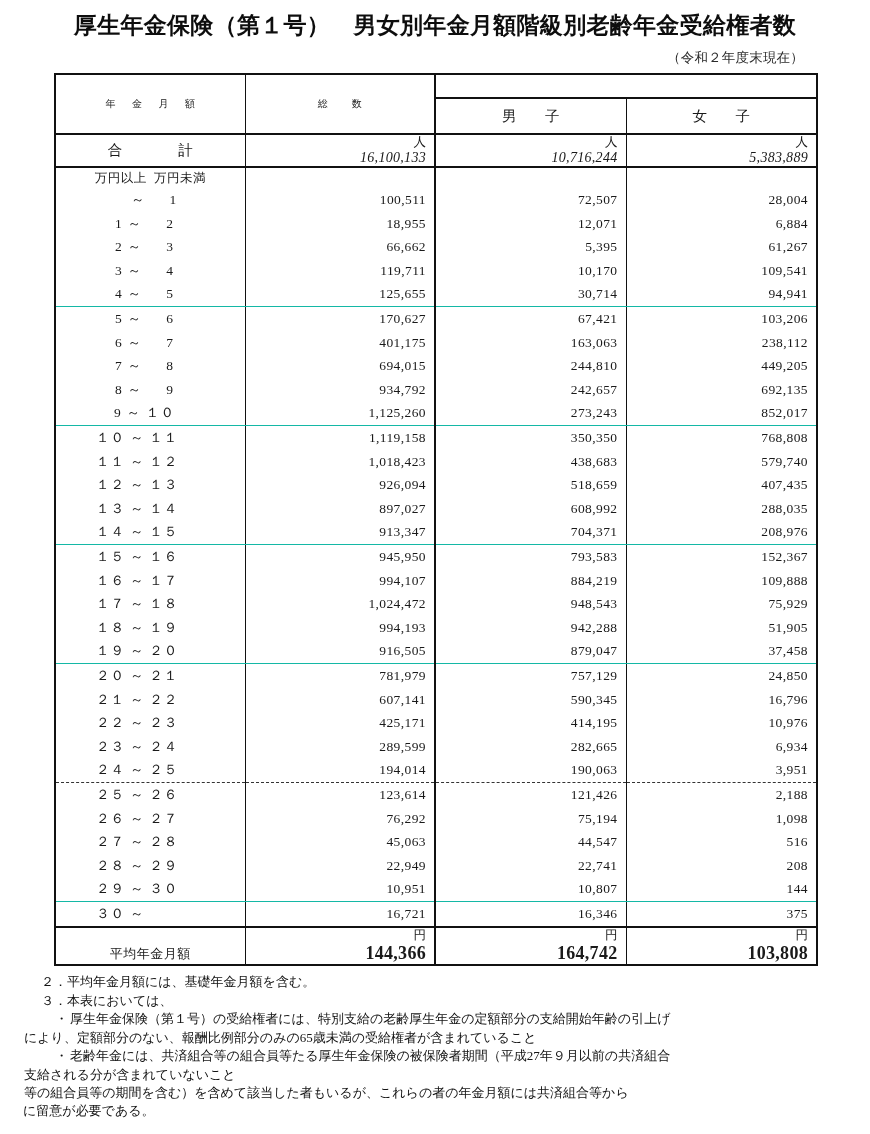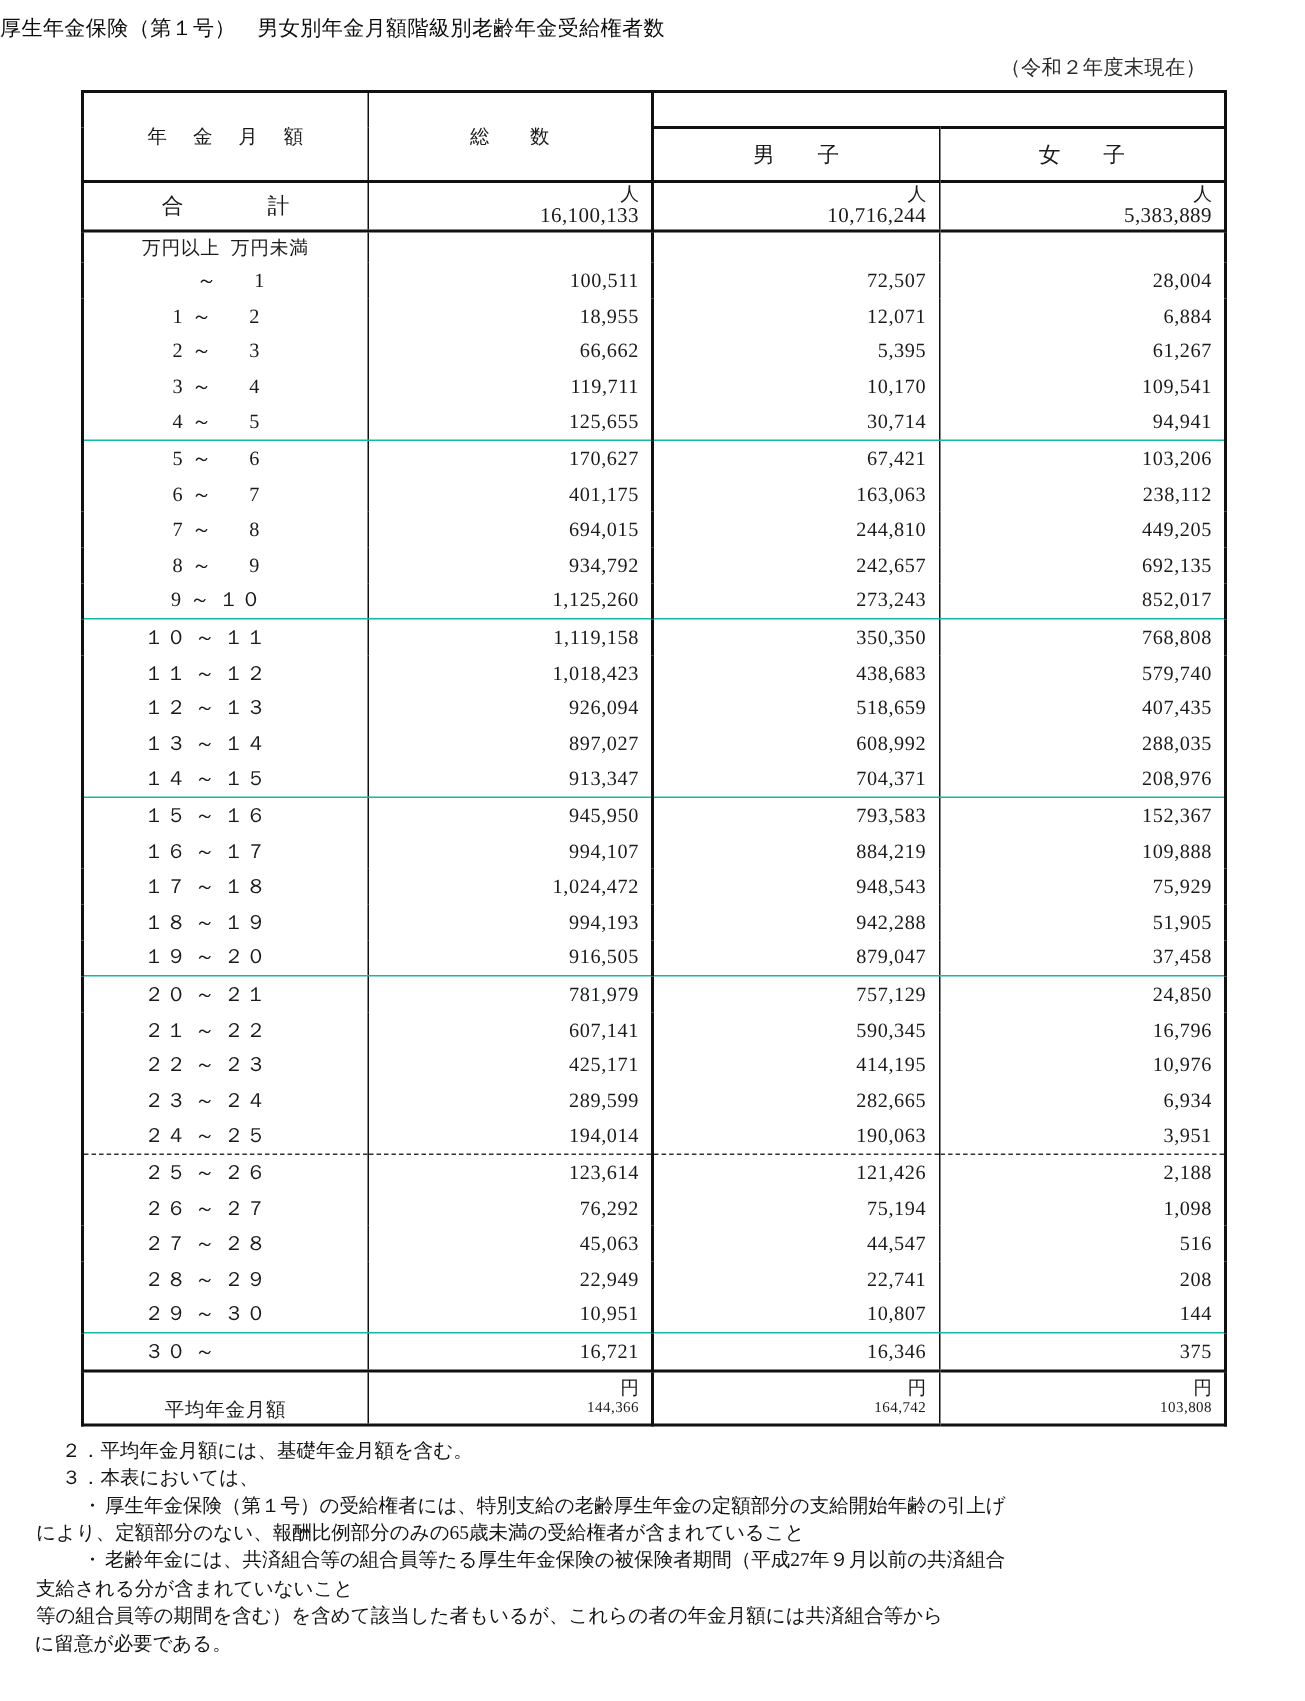--- a/index.html
+++ b/index.html
@@ -18,23 +18,23 @@
 
   .page {
     width: 870px;
     height: 1134px;
     position: relative;
     box-sizing: border-box;
   }
 
   
   .title {
-    text-align: left;
-    font-size: 14px;
-    font-weight: normal;
+    text-align: center;
+    font-size: 23px;
+    font-weight: bold;
     letter-spacing: 0.3px;
     padding-top: 10px;
     color: #0d0d0d;
   }
   .subtitle {
     text-align: right;
     font-size: 13.5px;
     padding-right: 66px;
     padding-top: 8px;
     color: #2a2a2a;
@@ -68,21 +68,21 @@
   .thick-r     { border-right: 2px solid #111; }
   .thick-t     { border-top: 2px solid #111; }
   .thick-b     { border-bottom: 2px solid #111; }
   .thin-r      { border-right: 1px solid #111; }
   .thin-b      { border-bottom: 1px solid #14b8a6; }
   .dash-b      { border-bottom: 1px dashed #333; }
 
   
   .hdr-cell {
     text-align: center;
-    font-size: 13px;
+    font-size: 10px;
     letter-spacing: 7px;
     text-indent: 7px;
     height: 56px;
   }
   .hdr-sub {
     text-align: center;
     font-size: 14.5px;
     letter-spacing: 7px;
     text-indent: 7px;
     height: 34px;
@@ -102,20 +102,21 @@
     line-height: 1.18;
   }
   .unitnum .unit {
     display: block;
     font-size: 12.5px;
   }
   .unitnum .val {
     display: block;
     font-size: 14px;
     letter-spacing: 0.3px;
+    font-style: italic;
   }
 
   .subhdr-range {
     text-align: center;
     font-size: 12.5px;
     padding: 2px 0 1px 0;
     letter-spacing: 0.5px;
   }
 
   .range-cell {
@@ -144,21 +145,21 @@
     letter-spacing: 0.5px;
     padding-top: 16px;
   }
   .avg-num {
     text-align: right;
     padding-right: 8px;
     font-size: 13.5px;
     line-height: 1.2;
   }
   .avg-num .unit { display: block; font-size: 12.5px; }
-  .avg-num .val  { display: block; font-size: 10px; letter-spacing: 0.3px; }
+  .avg-num .val  { display: block; font-size: 18px; letter-spacing: 0.3px; font-weight: bold; }
 
   
   .notes {
     width: 840px;
     margin: 7px auto 0 auto;
     font-size: 13px;
     line-height: 1.42;
     color: #131313;
   }
   .note-row {

